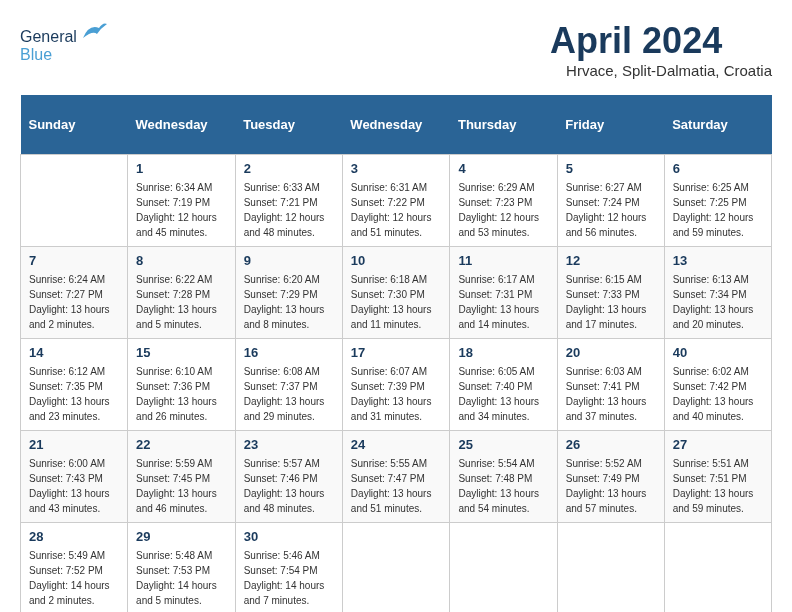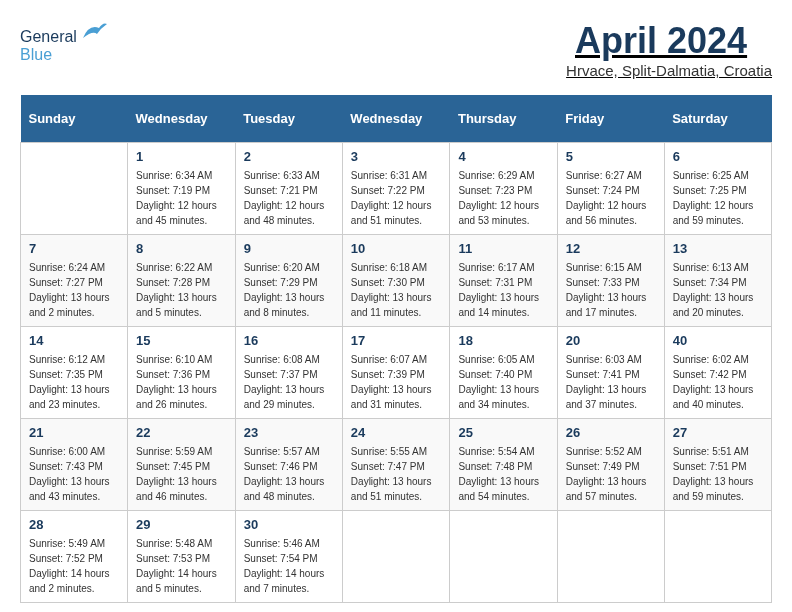--- a/index.html
+++ b/index.html
@@ -29,43 +29,42 @@
     .logo-text span {
       color: #4a9fd4;
       margin-top: 15px;
     }
     .logo-bird {
       width: 28px;
       height: 22px;
       margin-left: 4px;
     }
     .title-block {
-      text-align: center;
-      text-decoration: underline;
+      text-align: left;
     }
     .month-title {
       font-size: 36px;
       font-weight: bold;
       color: #1a3a5c;
     }
     .subtitle {
       font-size: 15px;
       color: #333;
       margin-left: 16px;
     }
     table {
       width: 100%;
       border-collapse: collapse;
       font-size: 11px;
     }
     thead tr th {
       background-color: #2a6496;
       color: #fff;
       text-align: left;
-      padding: 16px 8px;
+      padding: 22px 8px;
       font-size: 13px;
       font-weight: bold;
     }
     tbody tr td {
       border: 1px solid #ccc;
       vertical-align: top;
       padding: 6px 8px;
       width: 108px;
       min-height: 80px;
       background: #fff;

